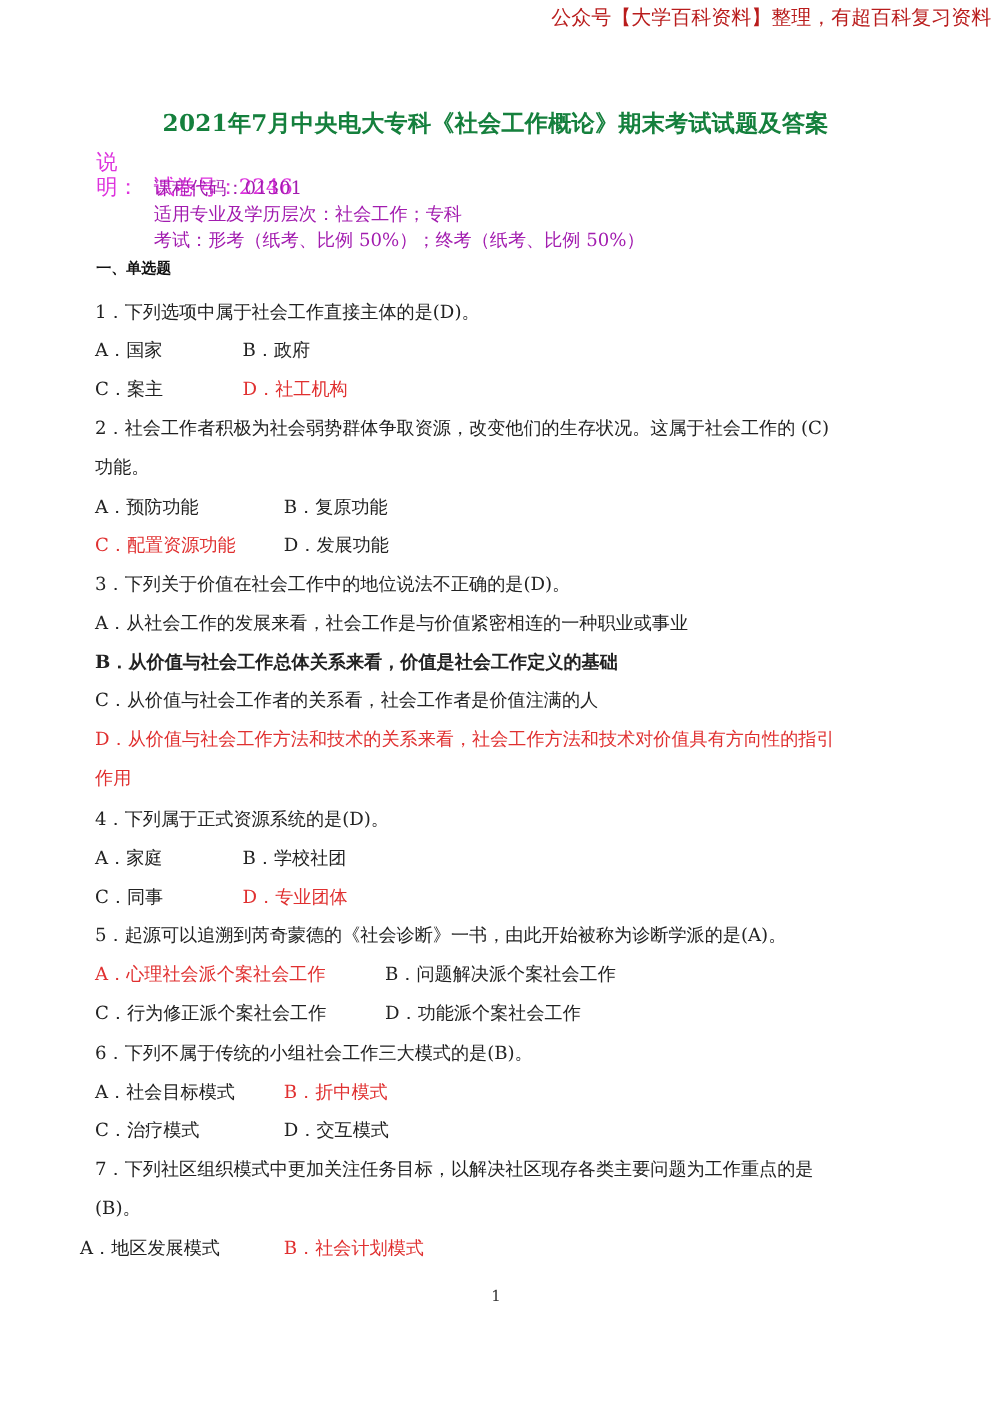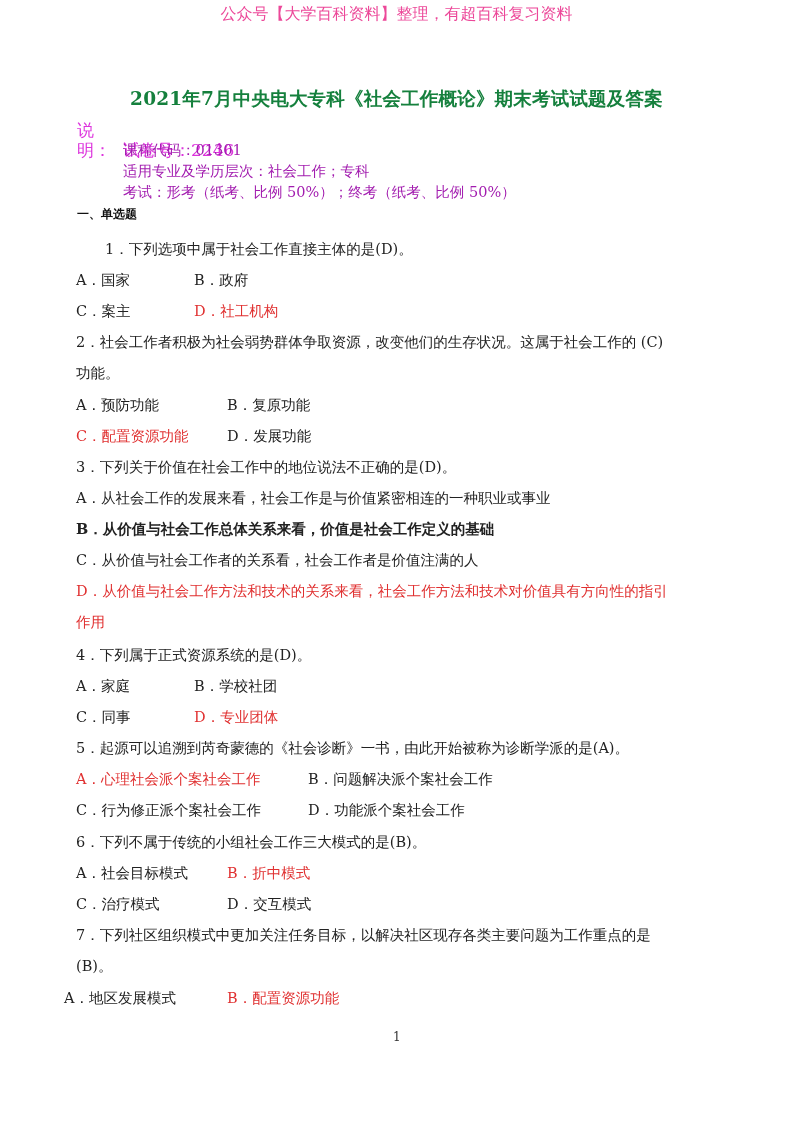--- a/index.html
+++ b/index.html
@@ -1,19 +1,19 @@
 <!DOCTYPE html>
 <html><head>
 <meta charset="utf-8">
 <style>
   html, body { margin: 0; padding: 0; background: #ffffff; }
   body { width: 793px; height: 1122px; position: relative; overflow: hidden;
          font-family: "DejaVu Serif", "Liberation Serif", serif; color: #222; }
-  .header { position: absolute; top: 4px; left: 0; width: 793px; text-align: center;
-            font-size: 16px; color: #ec4899; font-family: "DejaVu Serif", serif; }
+  .header { position: absolute; top: 4px; left: 0; width: 793px; text-align: right;
+            font-size: 16px; color: #b91c1c; font-family: "DejaVu Serif", serif; }
   .title { position: absolute; top: 86px; left: 0; width: 793px; text-align: center;
            font-size: 18.5px; font-weight: bold; color: #15803d; letter-spacing: 0.2px; }
   .note { position: absolute; left: 77px; font-size: 17px; color: #dd33dd; line-height: 20px; }
   .note .lbl { display: inline-block; width: 46px; }
   .note-line { position: absolute; left: 123px; font-size: 14.5px; color: #a21caf; }
   .section { position: absolute; left: 77px; top: 206px; font-size: 12px; font-weight: bold; color: #111; }
   .line { position: absolute; left: 76px; font-size: 14.5px; color: #222; white-space: nowrap; }
   .red { color: #e03030; }
   .opt { position: absolute; font-size: 14.5px; white-space: nowrap; }
   .pagenum { position: absolute; top: 1030px; left: 393px; font-size: 12px; color: #333; }
@@ -27,21 +27,21 @@
 
 <div class="note" style="top:120px;">
   <span class="lbl">说明：</span><span>试卷号：2246</span>
 </div>
 <div class="note-line" style="top:141px;">课程代码：01301</div>
 <div class="note-line" style="top:162px;">适用专业及学历层次：社会工作；专科</div>
 <div class="note-line" style="top:183px;">考试：形考（纸考、比例 50%）；终考（纸考、比例 50%）</div>
 
 <div class="section">一、单选题</div>
 
-<div class="line" style="top:240px;margin-left:29px;">1．下列选项中属于社会工作直接主体的是(D)。</div>
+<div class="line" style="top:240px;">1．下列选项中属于社会工作直接主体的是(D)。</div>
 <div class="opt" style="top:271px; left:76px;">A．国家</div>
 <div class="opt" style="top:271px; left:194px;">B．政府</div>
 <div class="opt" style="top:302px; left:76px;">C．案主</div>
 <div class="opt red" style="top:302px; left:194px;">D．社工机构</div>
 
 <div class="line" style="top:333px;">2．社会工作者积极为社会弱势群体争取资源，改变他们的生存状况。这属于社会工作的 (C)</div>
 <div class="line" style="top:364px;">功能。</div>
 <div class="opt" style="top:396px; left:76px;">A．预防功能</div>
 <div class="opt" style="top:396px; left:227px;">B．复原功能</div>
 <div class="opt red" style="top:427px; left:76px;">C．配置资源功能</div>
@@ -68,15 +68,15 @@
 
 <div class="line" style="top:833px;">6．下列不属于传统的小组社会工作三大模式的是(B)。</div>
 <div class="opt" style="top:864px; left:76px;">A．社会目标模式</div>
 <div class="opt red" style="top:864px; left:227px;">B．折中模式</div>
 <div class="opt" style="top:895px; left:76px;">C．治疗模式</div>
 <div class="opt" style="top:895px; left:227px;">D．交互模式</div>
 
 <div class="line" style="top:926px;">7．下列社区组织模式中更加关注任务目标，以解决社区现存各类主要问题为工作重点的是</div>
 <div class="line" style="top:957px;">(B)。</div>
 <div class="opt" style="top:989px; left:64px;">A．地区发展模式</div>
-<div class="opt red" style="top:989px; left:227px;">B．配置资源功能</div>
+<div class="opt red" style="top:989px; left:227px;">B．社会计划模式</div>
 
 <div class="pagenum">1</div>
 
 </body></html>

